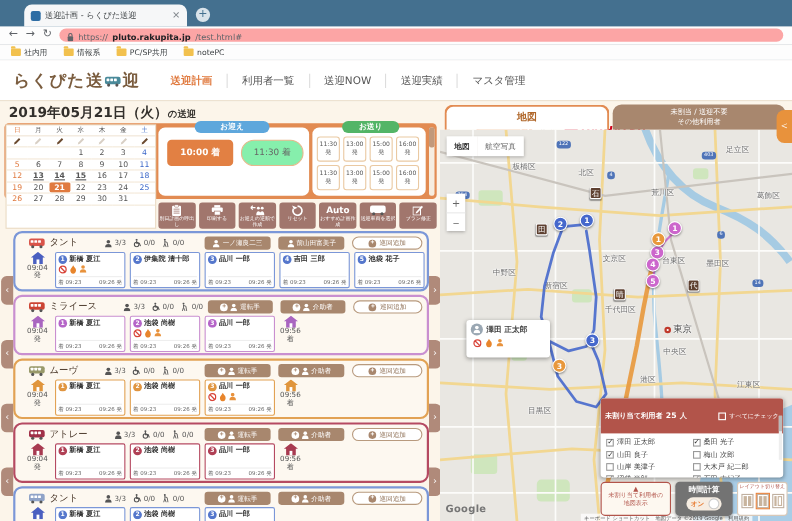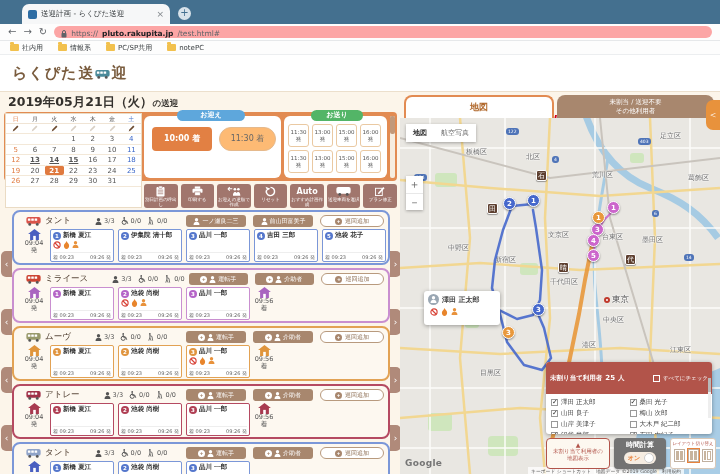--- a/index.html
+++ b/index.html
@@ -60,21 +60,21 @@
   #calpen span{display:flex;align-items:center;justify-content:center}
   #caldates div{height:10.5px;line-height:10.5px;text-align:center;font-size:7px;color:#555;border-top:1px solid #f3e8d8}
   #caldates div.sun{color:#e07a3f}#caldates div.sat{color:#3a66c8}
   #caldates div.ul{font-weight:bold;text-decoration:underline}
   #caldates div.sel{background:#e07a3f;color:#fff;border-radius:2px;font-weight:bold}
   #pickupcard{position:absolute;left:144px;top:116px;width:137px;height:62px;background:#fff;border-radius:6px}
   #pickupbadge{position:absolute;left:177px;top:110px;width:68px;height:11px;background:#5ea7dc;border-radius:6px;
                color:#fff;font-size:7px;font-weight:bold;text-align:center;line-height:11px}
   #pu1{position:absolute;left:152px;top:127px;width:60px;height:24px;background:#e28043;border-radius:4px;
        color:#fff;font-size:8px;font-weight:bold;text-align:center;line-height:23px}
-  #pu2{position:absolute;left:219px;top:127px;width:57px;height:24px;background:#fdba74;border:1px solid #e5b98c;
+  #pu2{position:absolute;left:219px;top:127px;width:57px;height:24px;background:#86efac;border:1px solid #e5b98c;
        border-radius:12px;color:#666;font-size:8px;text-align:center;line-height:22px}
   #dropcard{position:absolute;left:284px;top:116px;width:103px;height:62px;background:#fff;border-radius:6px}
   #dropbadge{position:absolute;left:311px;top:110px;width:52px;height:11px;background:#53b567;border-radius:6px;
              color:#fff;font-size:7px;font-weight:bold;text-align:center;line-height:11px}
   #dropgrid{position:absolute;left:288px;top:124px;width:96px;display:grid;grid-template-columns:repeat(4,21px);
             grid-auto-rows:23px;gap:3px}
   .dbtn{border:1px solid #eac9a2;border-radius:3px;font-size:5.5px;line-height:6.5px;text-align:center;
         color:#555;padding-top:4px;background:#fff}
   #tscroll{position:absolute;left:390px;top:116px;width:5px;height:62px;background:#f6ede0;border-radius:2px}
   #tscroll .thumb{width:5px;height:18px;background:#c2997a;border-radius:2px}
@@ -237,20 +237,27 @@
           <rect x="0.5" y="1" width="19" height="9" rx="2.5" fill="#4a8a9a"></rect>
           <rect x="2.5" y="3" width="3.4" height="3.2" rx="0.5" fill="#fff"></rect>
           <rect x="7" y="3" width="3.4" height="3.2" rx="0.5" fill="#fff"></rect>
           <rect x="11.5" y="3" width="3.4" height="3.2" rx="0.5" fill="#fff"></rect>
           <circle cx="5" cy="11" r="1.9" fill="#555"></circle>
           <circle cx="15" cy="11" r="1.9" fill="#555"></circle>
         </svg>
       </span>
     <span>迎</span>
   </div>
+  <div id="nav">
+      <div class="nav-item active">送迎計画</div>
+      <div class="nav-item">利用者一覧</div>
+      <div class="nav-item">送迎NOW</div>
+      <div class="nav-item">送迎実績</div>
+      <div class="nav-item">マスタ管理</div>
+    </div>
   <div id="related">関連資料</div>
   <div id="relbadge">5</div>
   <div id="office">北谷</div>
   <div id="daihatsu">
     <span class="dmark"></span>
     <span class="dtxt">DAIHATSU</span>
   </div>
   <div id="acclinks">
     <span>パスワード変更</span>
     <span>ログアウト</span>

